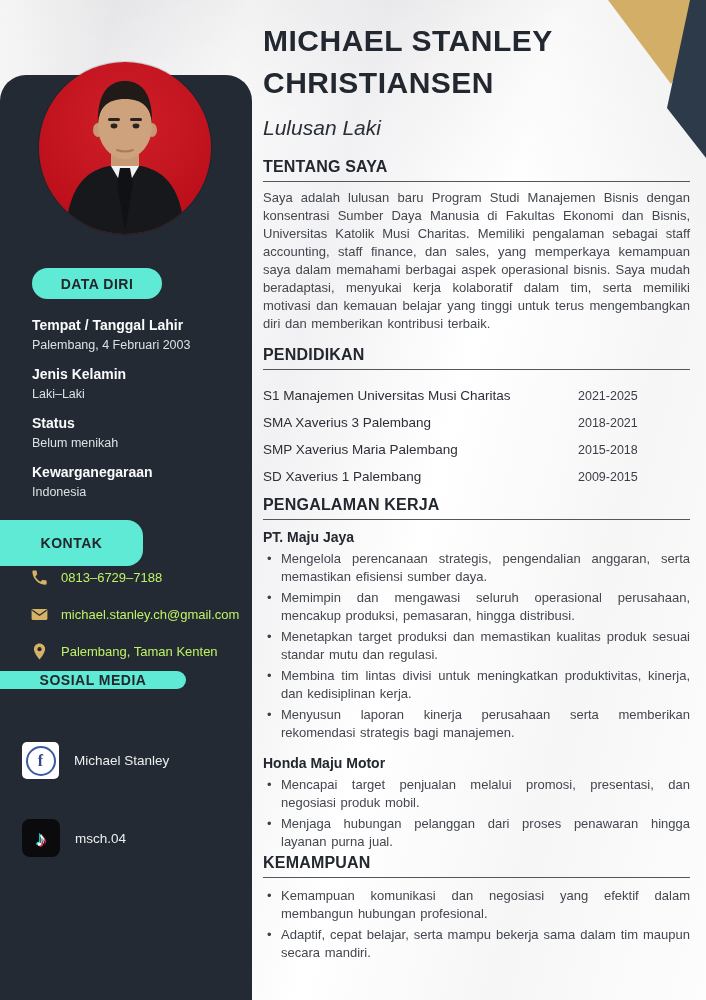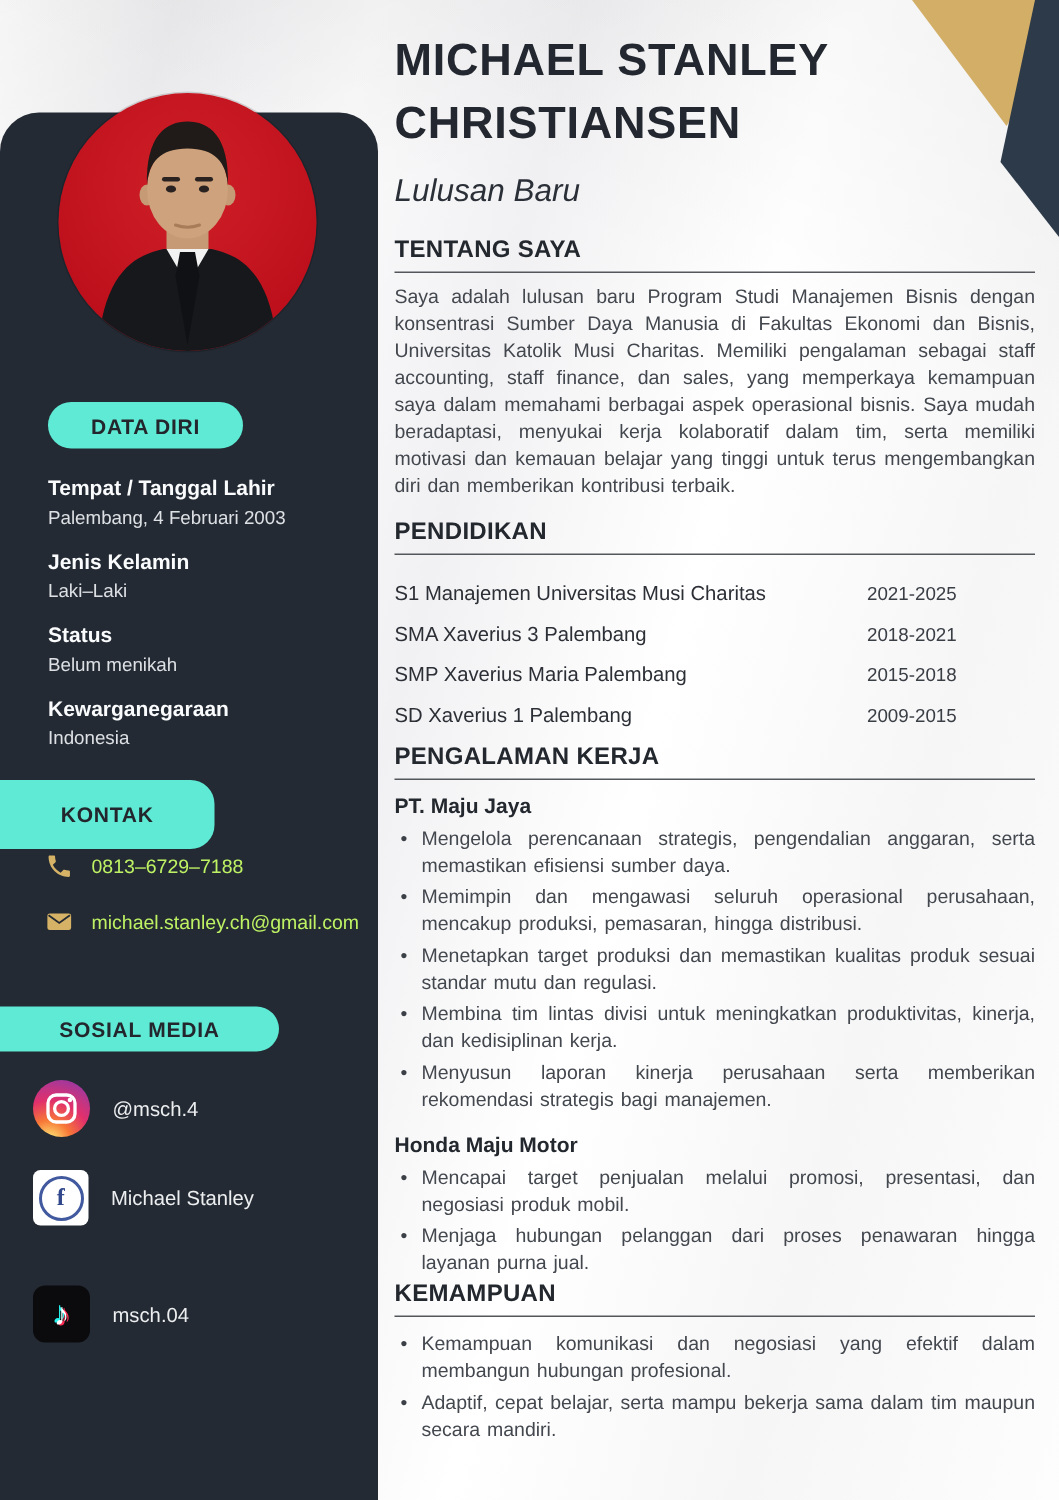--- a/index.html
+++ b/index.html
@@ -15,21 +15,21 @@
   
   .sidebar{position:absolute;left:0;top:75px;width:252px;height:925px;
     background:#232a33;border-radius:26px 26px 0 0;}
   .photo{position:absolute;left:39px;top:-13px;width:172px;height:172px;border-radius:50%;
     background:radial-gradient(circle at 50% 35%,#cf2029 0%,#bd0f1b 75%);overflow:hidden;
     box-shadow:0 0 0 1px rgba(0,0,0,0.15);}
   .badge{position:absolute;background:#5eead4;color:#23272d;font-weight:800;
     display:flex;align-items:center;justify-content:center;letter-spacing:.5px;font-size:14px;}
   .badge-datadiri{left:32px;top:193px;width:130px;height:31px;border-radius:17px;}
   .badge-kontak{left:0;top:445px;width:143px;height:46px;border-radius:0 16px 16px 0;}
-  .badge-sosmed{left:0;top:596px;width:186px;height:30px;border-radius:0 16px 16px 0;}
+  .badge-sosmed{left:0;top:596px;width:186px;height:18px;border-radius:0 16px 16px 0;}
 
   .fields{position:absolute;left:32px;top:241px;width:200px;}
   .field{margin-bottom:11px;}
   .flabel{font-size:14px;font-weight:700;color:#fafbfc;line-height:19px;}
   .fvalue{font-size:12.5px;color:#dde0e4;line-height:17px;margin-top:2px;}
 
   .contacts{position:absolute;left:30px;top:491px;width:215px;}
   .c-row{display:flex;align-items:center;gap:12px;height:22px;margin-bottom:15px;}
   .c-row svg{flex:0 0 auto;}
   .c-text{font-size:13px;color:#bef264;white-space:nowrap;}
@@ -137,58 +137,55 @@
         </svg>
         <span class="c-text">0813–6729–7188</span>
       </div>
       <div class="c-row">
         <svg width="19" height="19" viewBox="0 0 24 24">
           <rect x="2" y="5" width="20" height="14" rx="2" fill="#d6b267"></rect>
           <path d="M3,6.5 L12,13 L21,6.5" stroke="#232a33" stroke-width="1.6" fill="none"></path>
         </svg>
         <span class="c-text">michael.stanley.ch@gmail.com</span>
       </div>
+      <div class="c-row">
+        <svg width="19" height="19" viewBox="0 0 24 24">
+          <path fill="#d6b267" d="M12 2C8.1 2 5 5.1 5 9c0 5.2 7 13 7 13s7-7.8 7-13c0-3.9-3.1-7-7-7z"></path>
+          <circle cx="12" cy="9" r="2.6" fill="#232a33"></circle>
+        </svg>
+        <span class="c-text">Palembang, Taman Kenten</span>
+      </div>
     </div>
 
     <div class="badge badge-sosmed">
       <span>SOSIAL MEDIA</span>
     </div>
 
     <div class="socials">
-      <div class="s-row r1">
-        <div class="ig">
-          <svg width="38" height="38" viewBox="0 0 38 38">
-            <rect x="10" y="10" width="18" height="18" rx="5.5" fill="none" stroke="#ffffff" stroke-width="2.2"></rect>
-            <circle cx="19" cy="19" r="4.6" fill="none" stroke="#ffffff" stroke-width="2.2"></circle>
-            <circle cx="24.6" cy="13.4" r="1.5" fill="#ffffff"></circle>
-          </svg>
-        </div>
-        <span class="s-text">@msch.4</span>
-      </div>
       <div class="s-row r2">
         <div class="fb">
           <div class="ring">f</div>
         </div>
         <span class="s-text">Michael Stanley</span>
       </div>
       <div class="s-row r3">
         <div class="tt">
             <span>♪</span>
           </div>
         <span class="s-text">msch.04</span>
       </div>
     </div>
   </aside>
 
   <main class="content">
     <h1>
       <span>MICHAEL STANLEY</span><br>
       <span>CHRISTIANSEN</span>
     </h1>
-    <div class="subtitle">Lulusan Baru</div>
+    <div class="subtitle">Lulusan Laki</div>
 
     <h2 class="mt-about">TENTANG SAYA</h2>
     <p class="about">Saya adalah lulusan baru Program Studi Manajemen Bisnis dengan konsentrasi Sumber Daya Manusia di Fakultas Ekonomi dan Bisnis, Universitas Katolik Musi Charitas. Memiliki pengalaman sebagai staff accounting, staff finance, dan sales, yang memperkaya kemampuan saya dalam memahami berbagai aspek operasional bisnis. Saya mudah beradaptasi, menyukai kerja kolaboratif dalam tim, serta memiliki motivasi dan kemauan belajar yang tinggi untuk terus mengembangkan diri dan memberikan kontribusi terbaik.</p>
 
     <h2 class="mt-sec">PENDIDIKAN</h2>
     <div class="edu">
       <div class="edu-row">
         <div class="edu-school">S1 Manajemen Universitas Musi Charitas</div>
         <div class="edu-years">2021-2025</div>
       </div>

